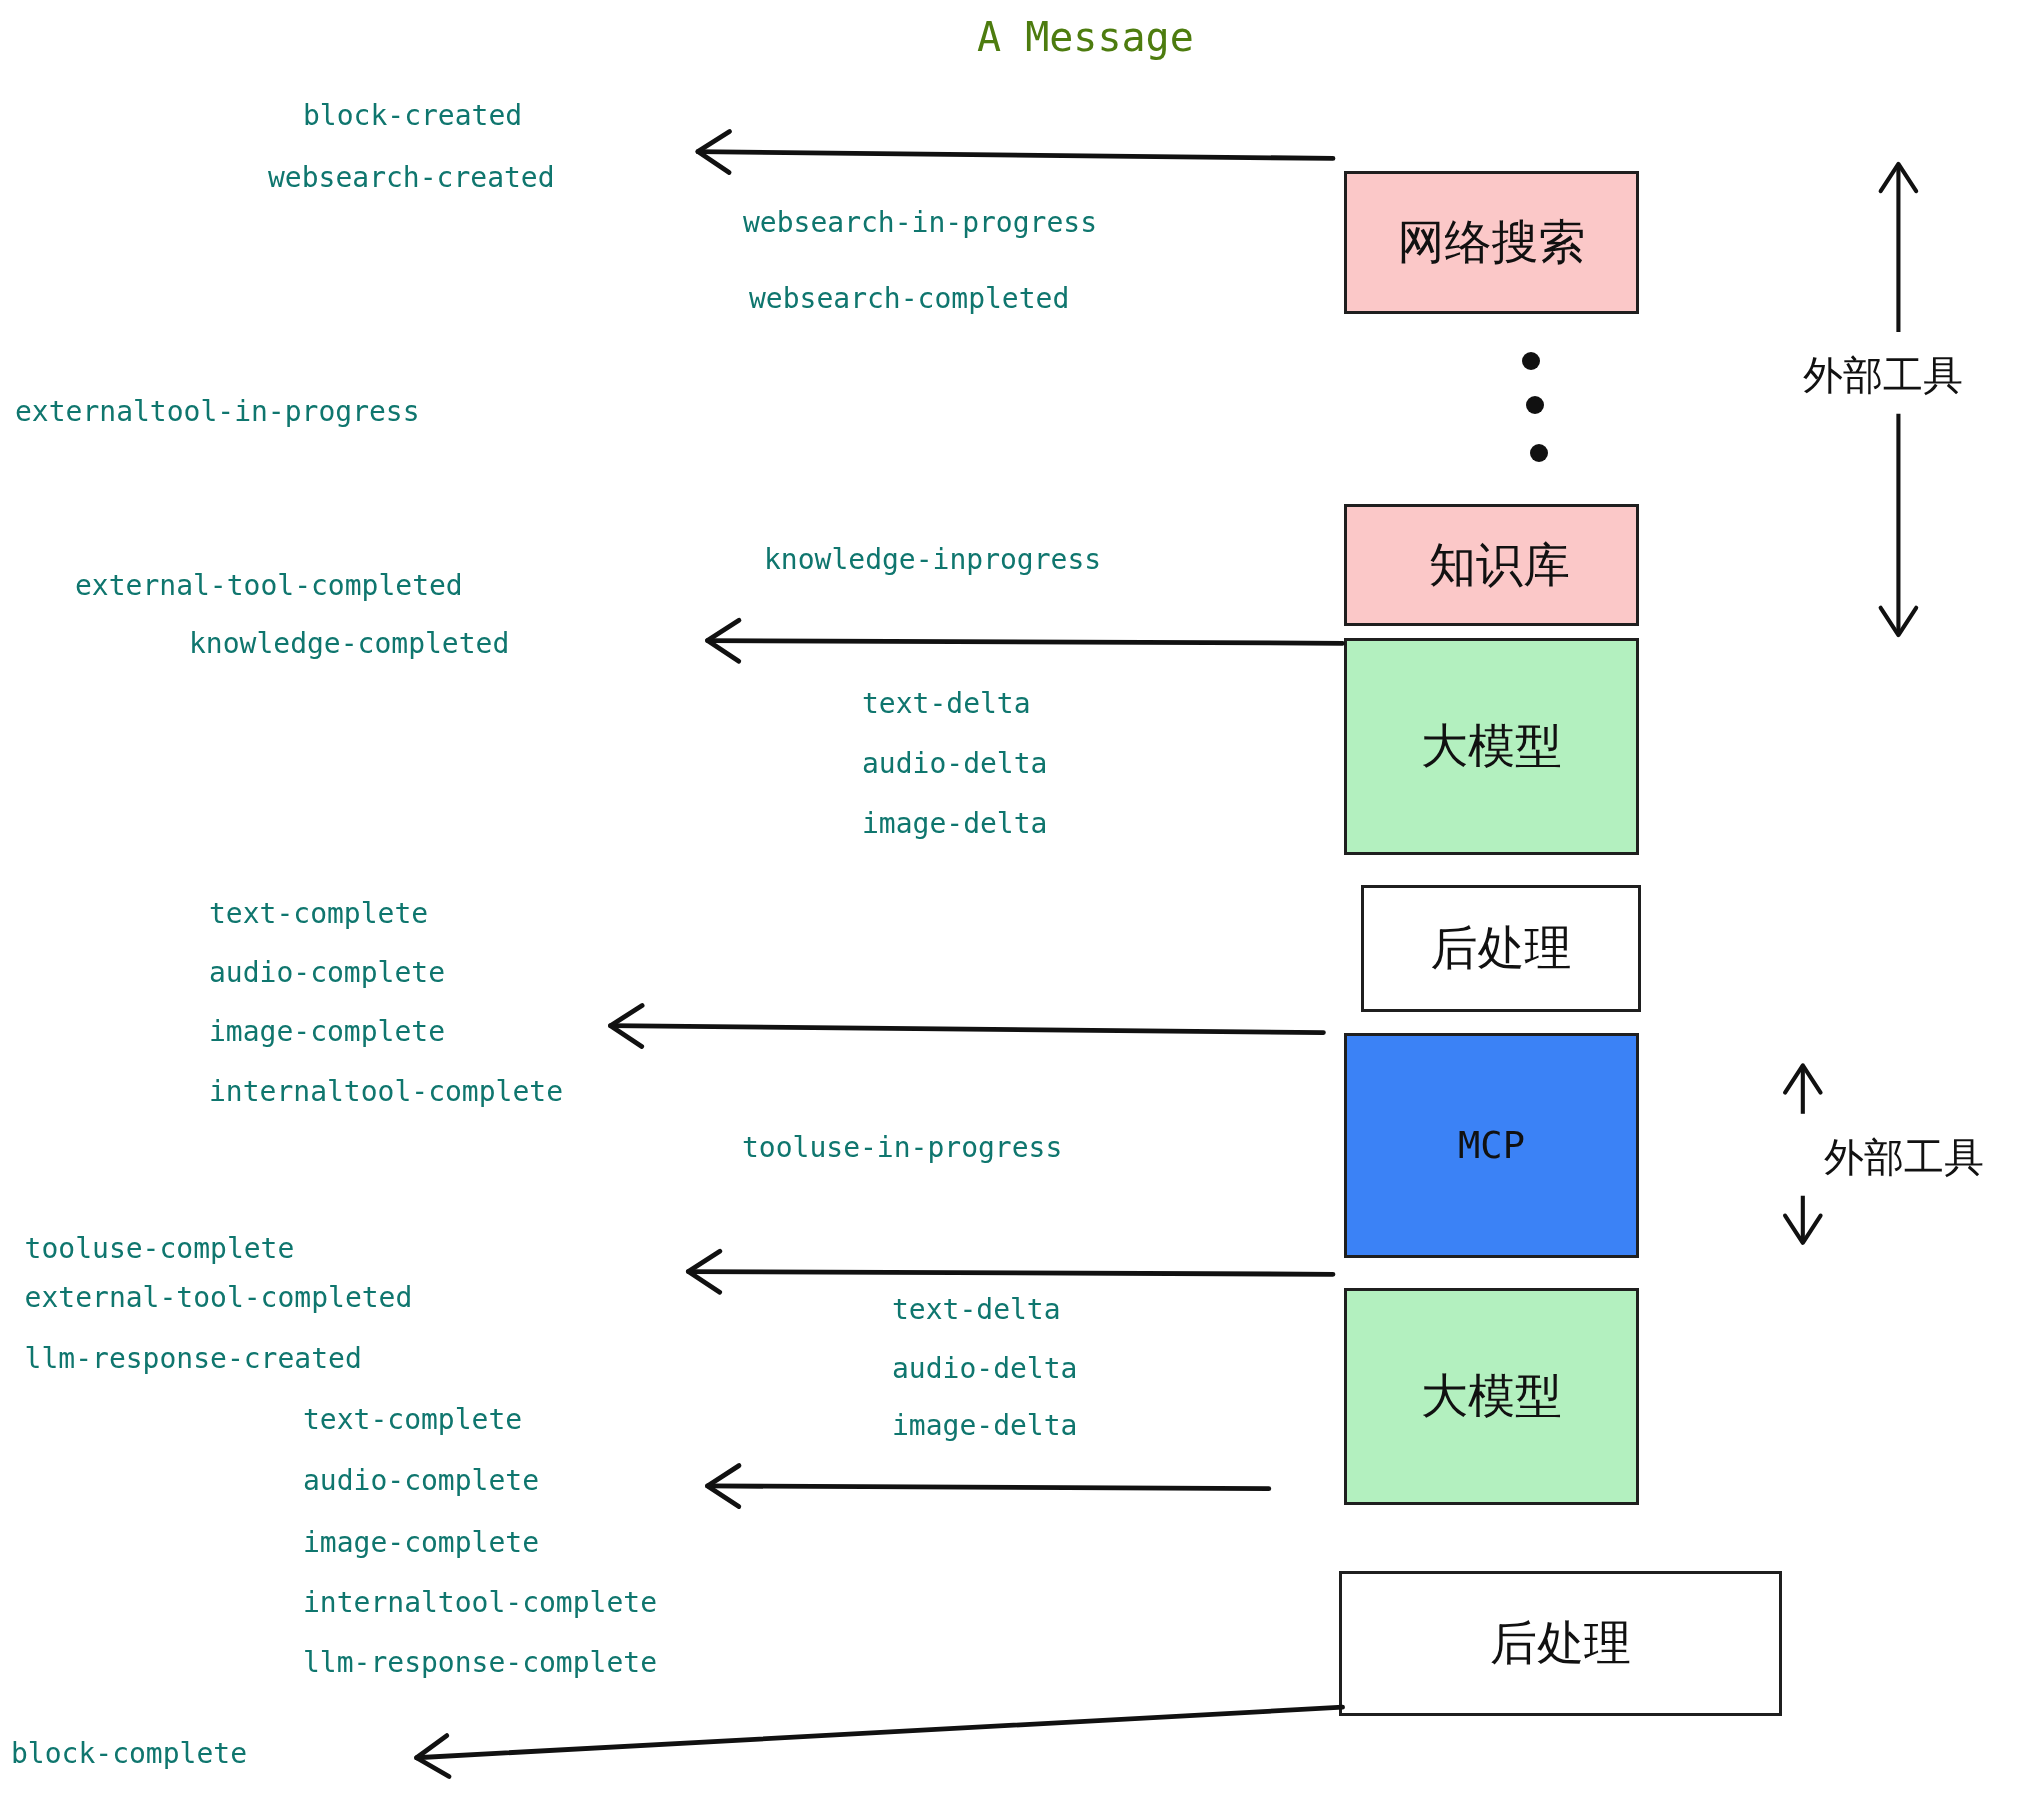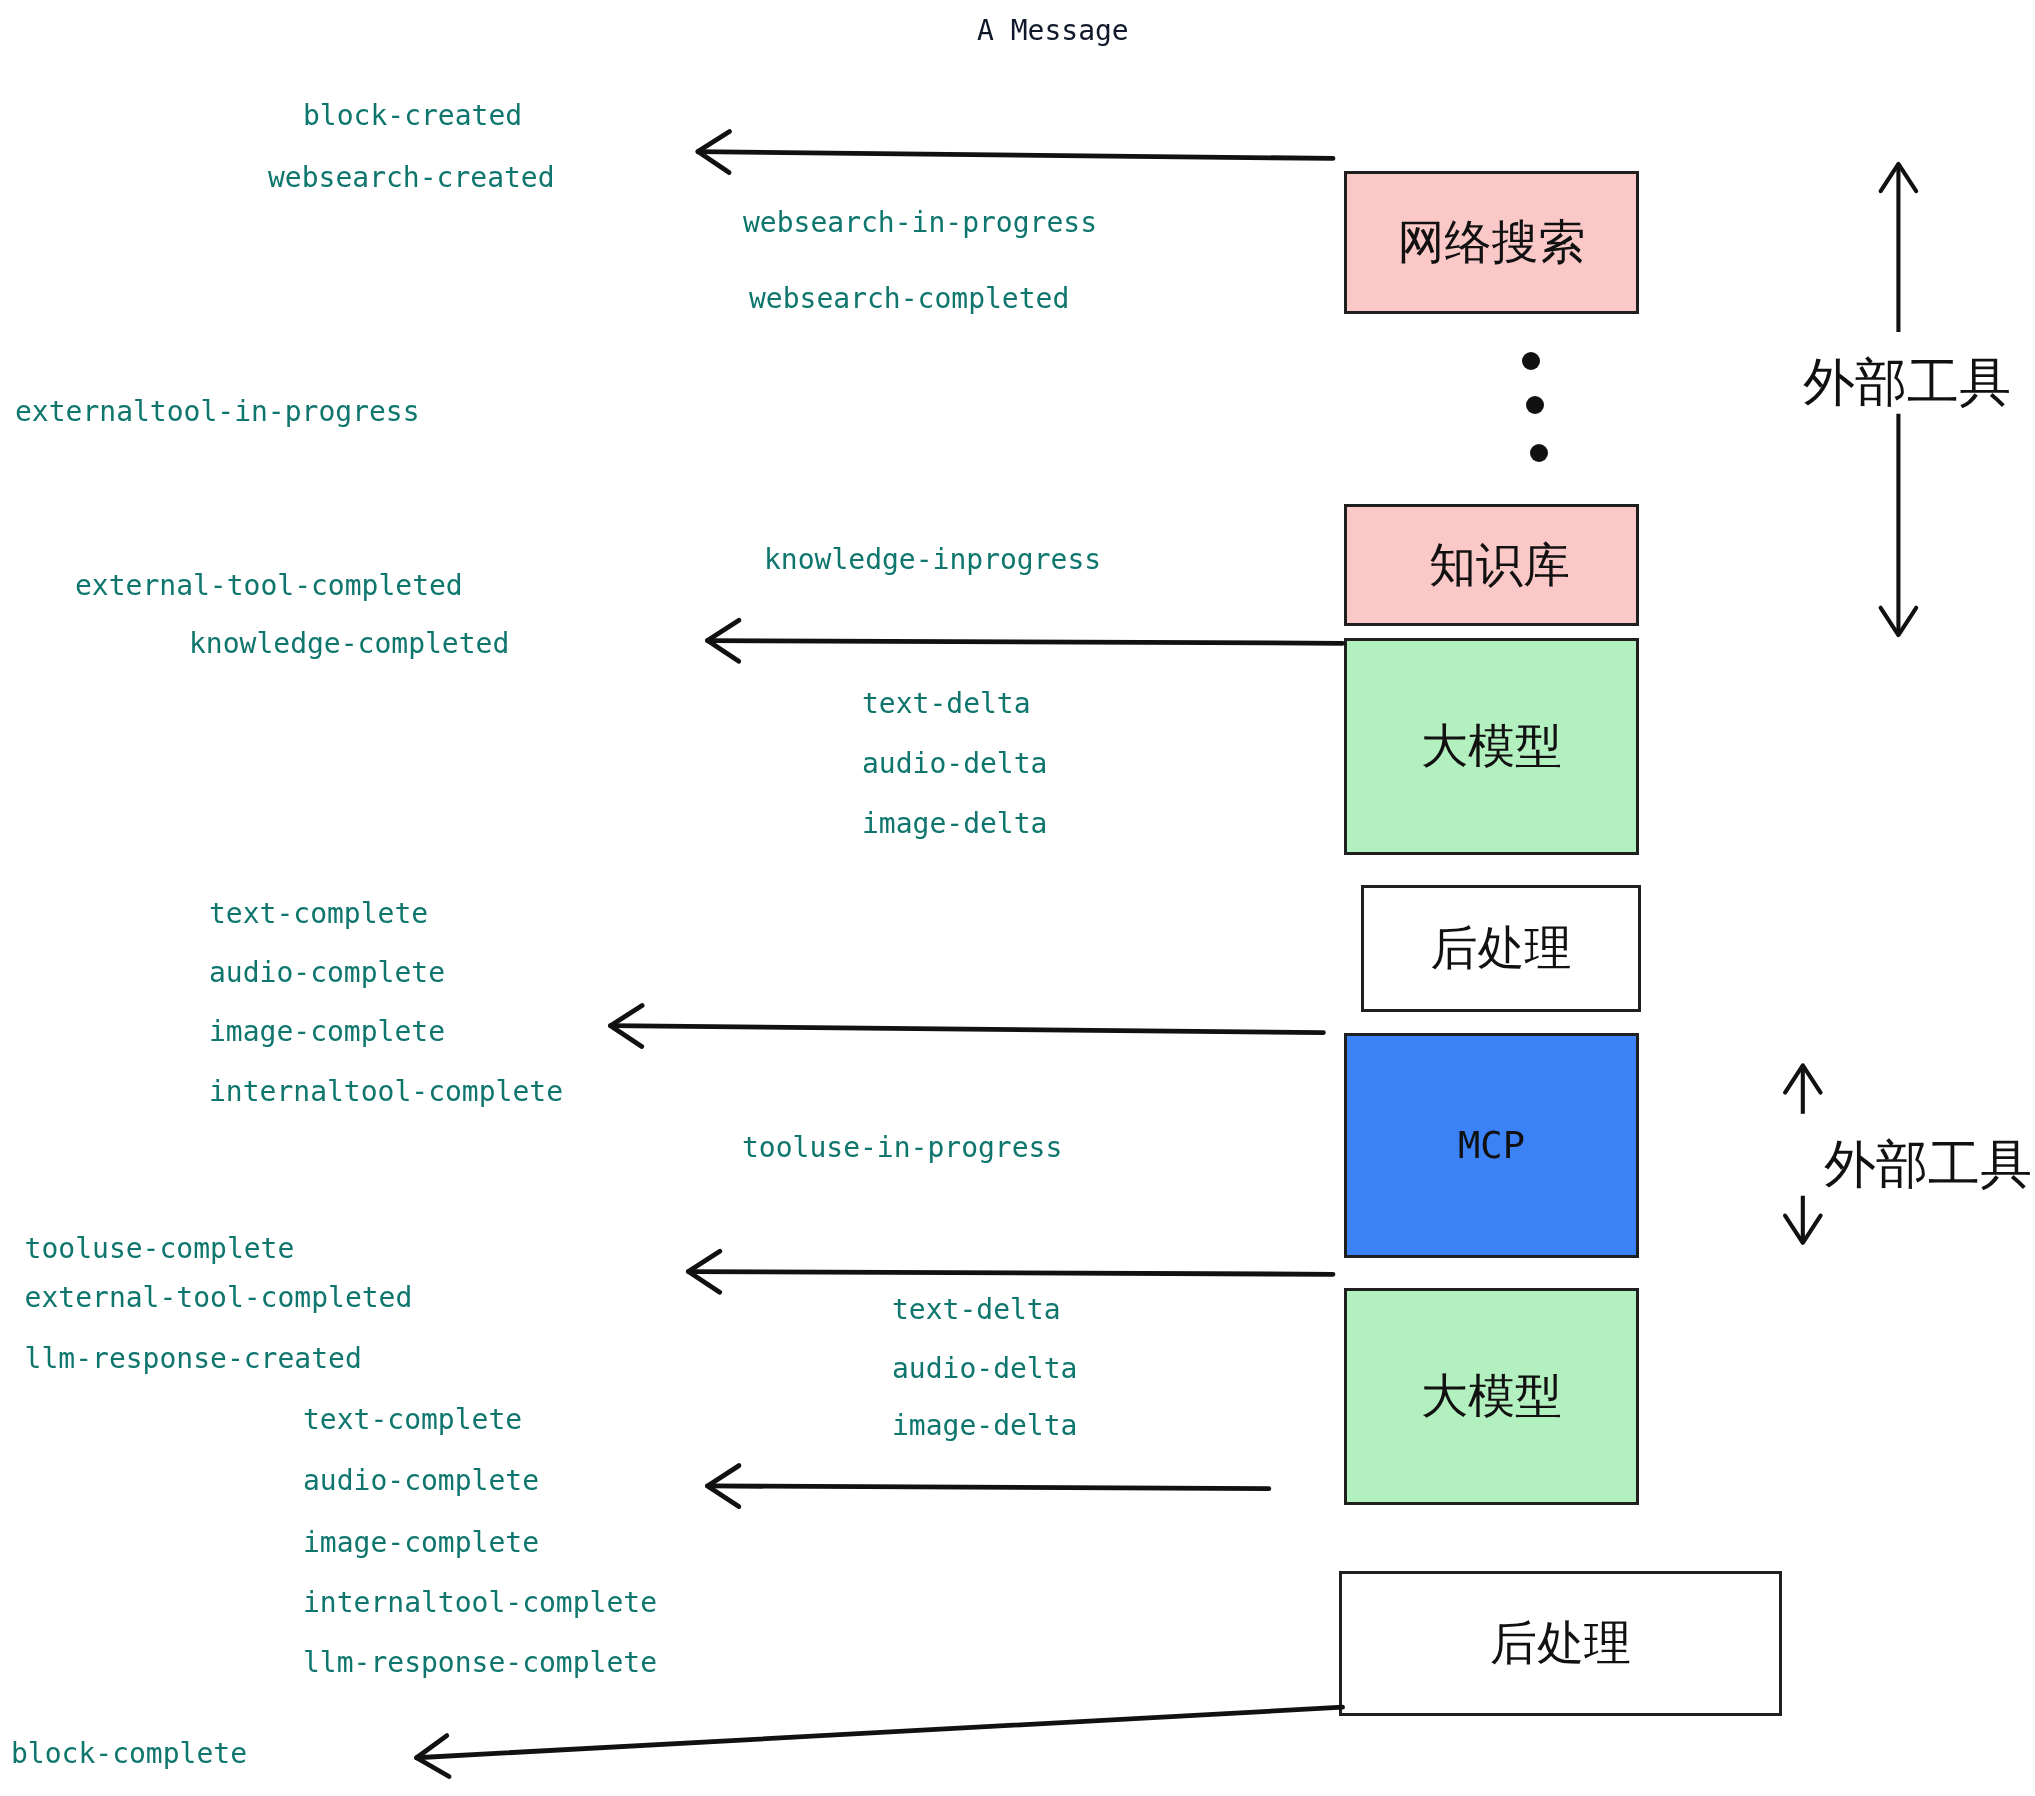--- a/index.html
+++ b/index.html
@@ -24,43 +24,43 @@
     font-family: "DejaVu Sans Mono", monospace;
     font-size: 28px;
     line-height: 1;
     color: #0f766e;
     white-space: pre;
     letter-spacing: 0px;
   }
   .title {
     position: absolute;
     font-family: "DejaVu Sans Mono", monospace;
-    font-size: 28px;
-    color: #0f172a;
+    font-size: 40px;
+    color: #4d7c0f;
     white-space: pre;
   }
   .node {
     position: absolute;
     box-sizing: border-box;
     border: 3.4px solid #1f1f1f;
     display: flex;
     align-items: center;
     justify-content: center;
     font-family: "DejaVu Sans", sans-serif;
     font-size: 47px;
     color: #111111;
   }
   .node.mono {
     font-family: "DejaVu Sans Mono", monospace;
     font-size: 37px;
   }
   .grouplabel {
     position: absolute;
     font-family: "DejaVu Sans", sans-serif;
-    font-size: 52px;
+    font-size: 40px;
     color: #111111;
     white-space: pre;
   }
   svg.overlay {
     position: absolute;
     left: 0;
     top: 0;
     width: 2035px;
     height: 1796px;
     pointer-events: none;

